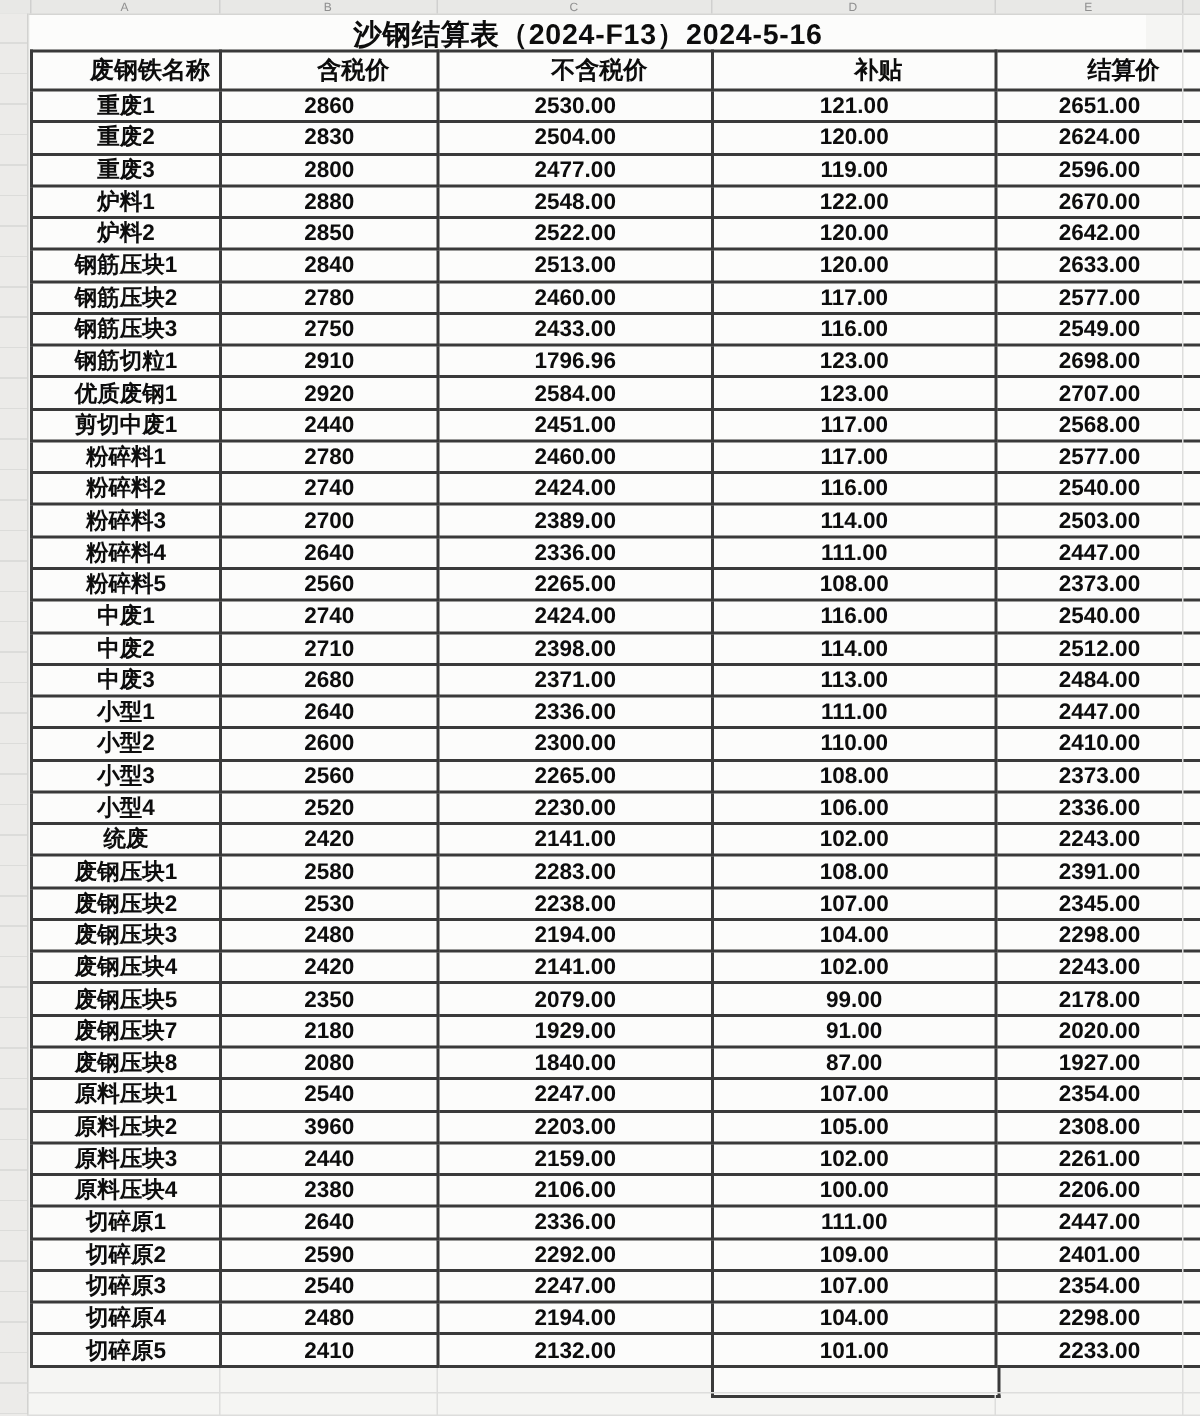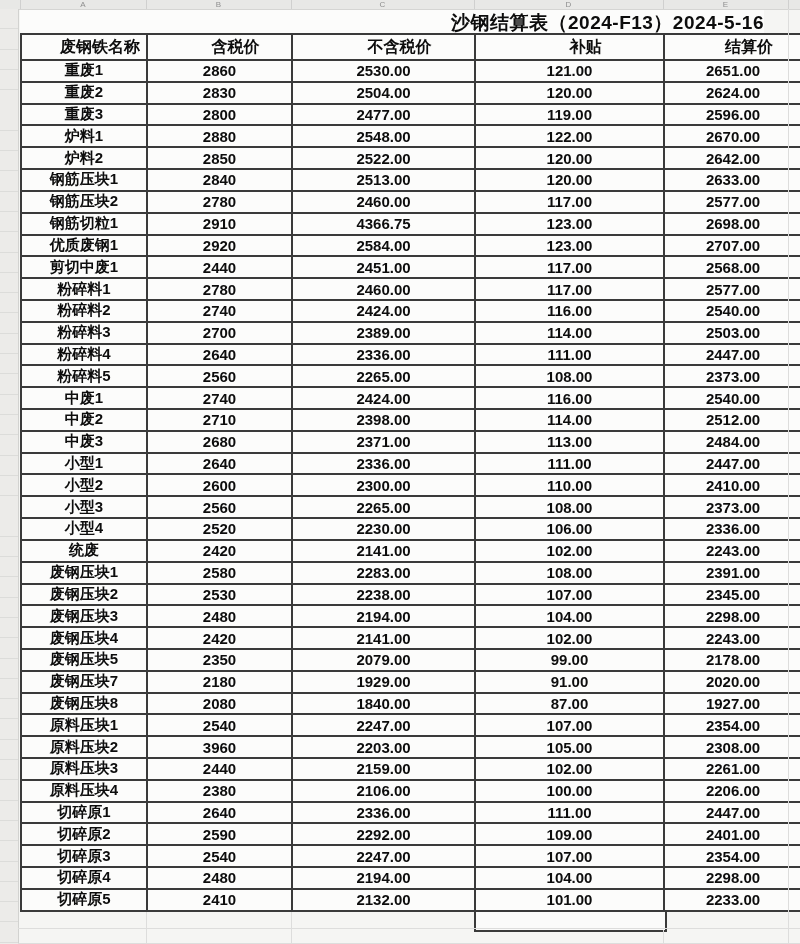--- a/index.html
+++ b/index.html
@@ -10,21 +10,21 @@
   .col-strip{position:absolute;left:0;top:0;width:800px;height:9px;background:#e8e8e6;border-bottom:1px solid #d5d5d3;}
   .col-letter{position:absolute;top:0;font-size:8px;line-height:9px;color:#8f8f8f;transform:translateX(-50%);}
   .strip-sep{position:absolute;top:0;width:1px;height:9px;background:#d0d0cf;}
 
   
   .gutter{position:absolute;left:0;top:9px;width:18px;height:935px;background:#ecebe9;
     border-right:1px solid #d2d2d0;
     background-image:repeating-linear-gradient(to bottom,transparent 0px,transparent 19.3px,#dcdcda 19.3px,#dcdcda 20.3px);}
 
   
-  .title-row{position:absolute;left:20px;top:10px;width:744px;height:23px;text-align:right;background:#fcfcfb;}
+  .title-row{position:absolute;left:20px;top:10px;width:744px;height:23px;text-align:center;background:#fcfcfb;}
   .title-row span{font-size:19px;font-weight:bold;letter-spacing:0.5px;white-space:nowrap;}
 
   
   table.grid{position:absolute;left:20px;top:33px;width:780px;height:879px;border-collapse:collapse;table-layout:fixed;background:#fcfcfb;}
   table.grid th,table.grid td{border:2px solid #3a3a3a;padding:0;text-align:center;vertical-align:middle;overflow:hidden;white-space:nowrap;}
   table.grid th{font-size:16px;font-weight:bold;height:24px;padding-left:32px;}
   table.grid td{font-size:15px;font-weight:bold;}
   table.grid th:last-child,table.grid td:last-child{border-right:none;}
 
   
@@ -121,23 +121,30 @@
           <td>2633.00</td>
         </tr>
         <tr>
           <td>钢筋压块2</td>
           <td>2780</td>
           <td>2460.00</td>
           <td>117.00</td>
           <td>2577.00</td>
         </tr>
         <tr>
+          <td>钢筋压块3</td>
+          <td>2750</td>
+          <td>2433.00</td>
+          <td>116.00</td>
+          <td>2549.00</td>
+        </tr>
+        <tr>
           <td>钢筋切粒1</td>
           <td>2910</td>
-          <td>4366.75</td>
+          <td>1796.96</td>
           <td>123.00</td>
           <td>2698.00</td>
         </tr>
         <tr>
           <td>优质废钢1</td>
           <td>2920</td>
           <td>2584.00</td>
           <td>123.00</td>
           <td>2707.00</td>
         </tr>

